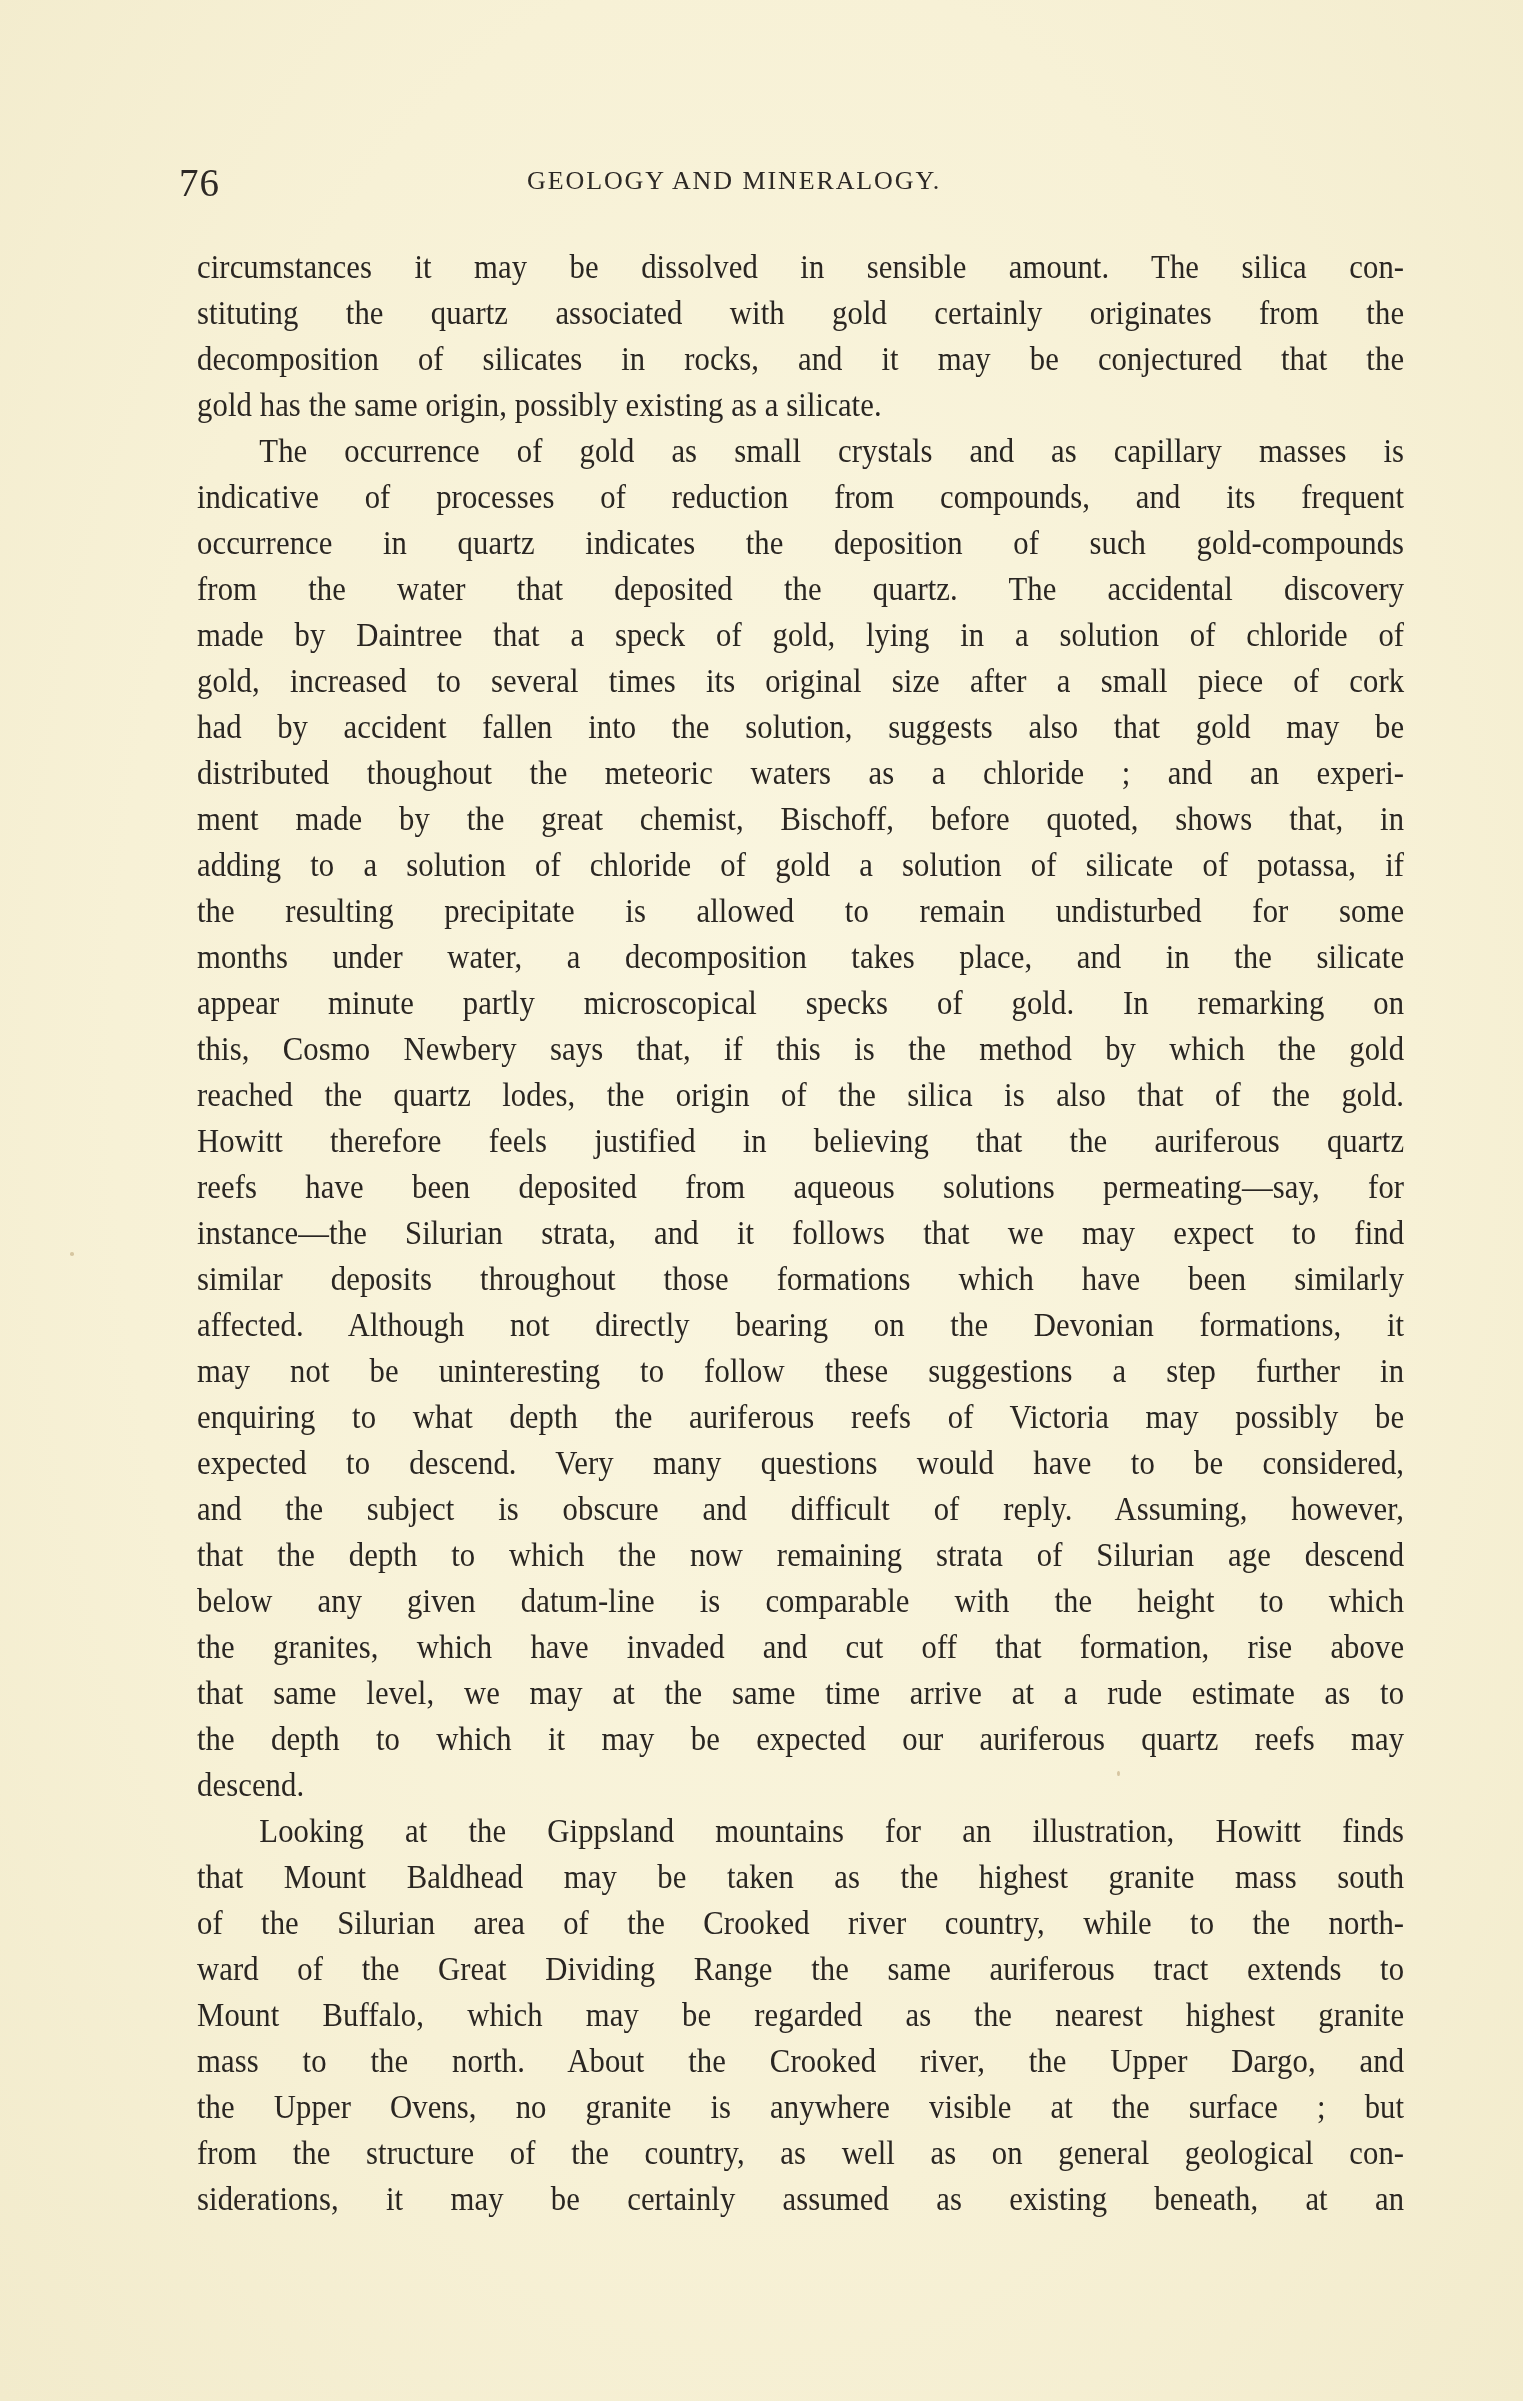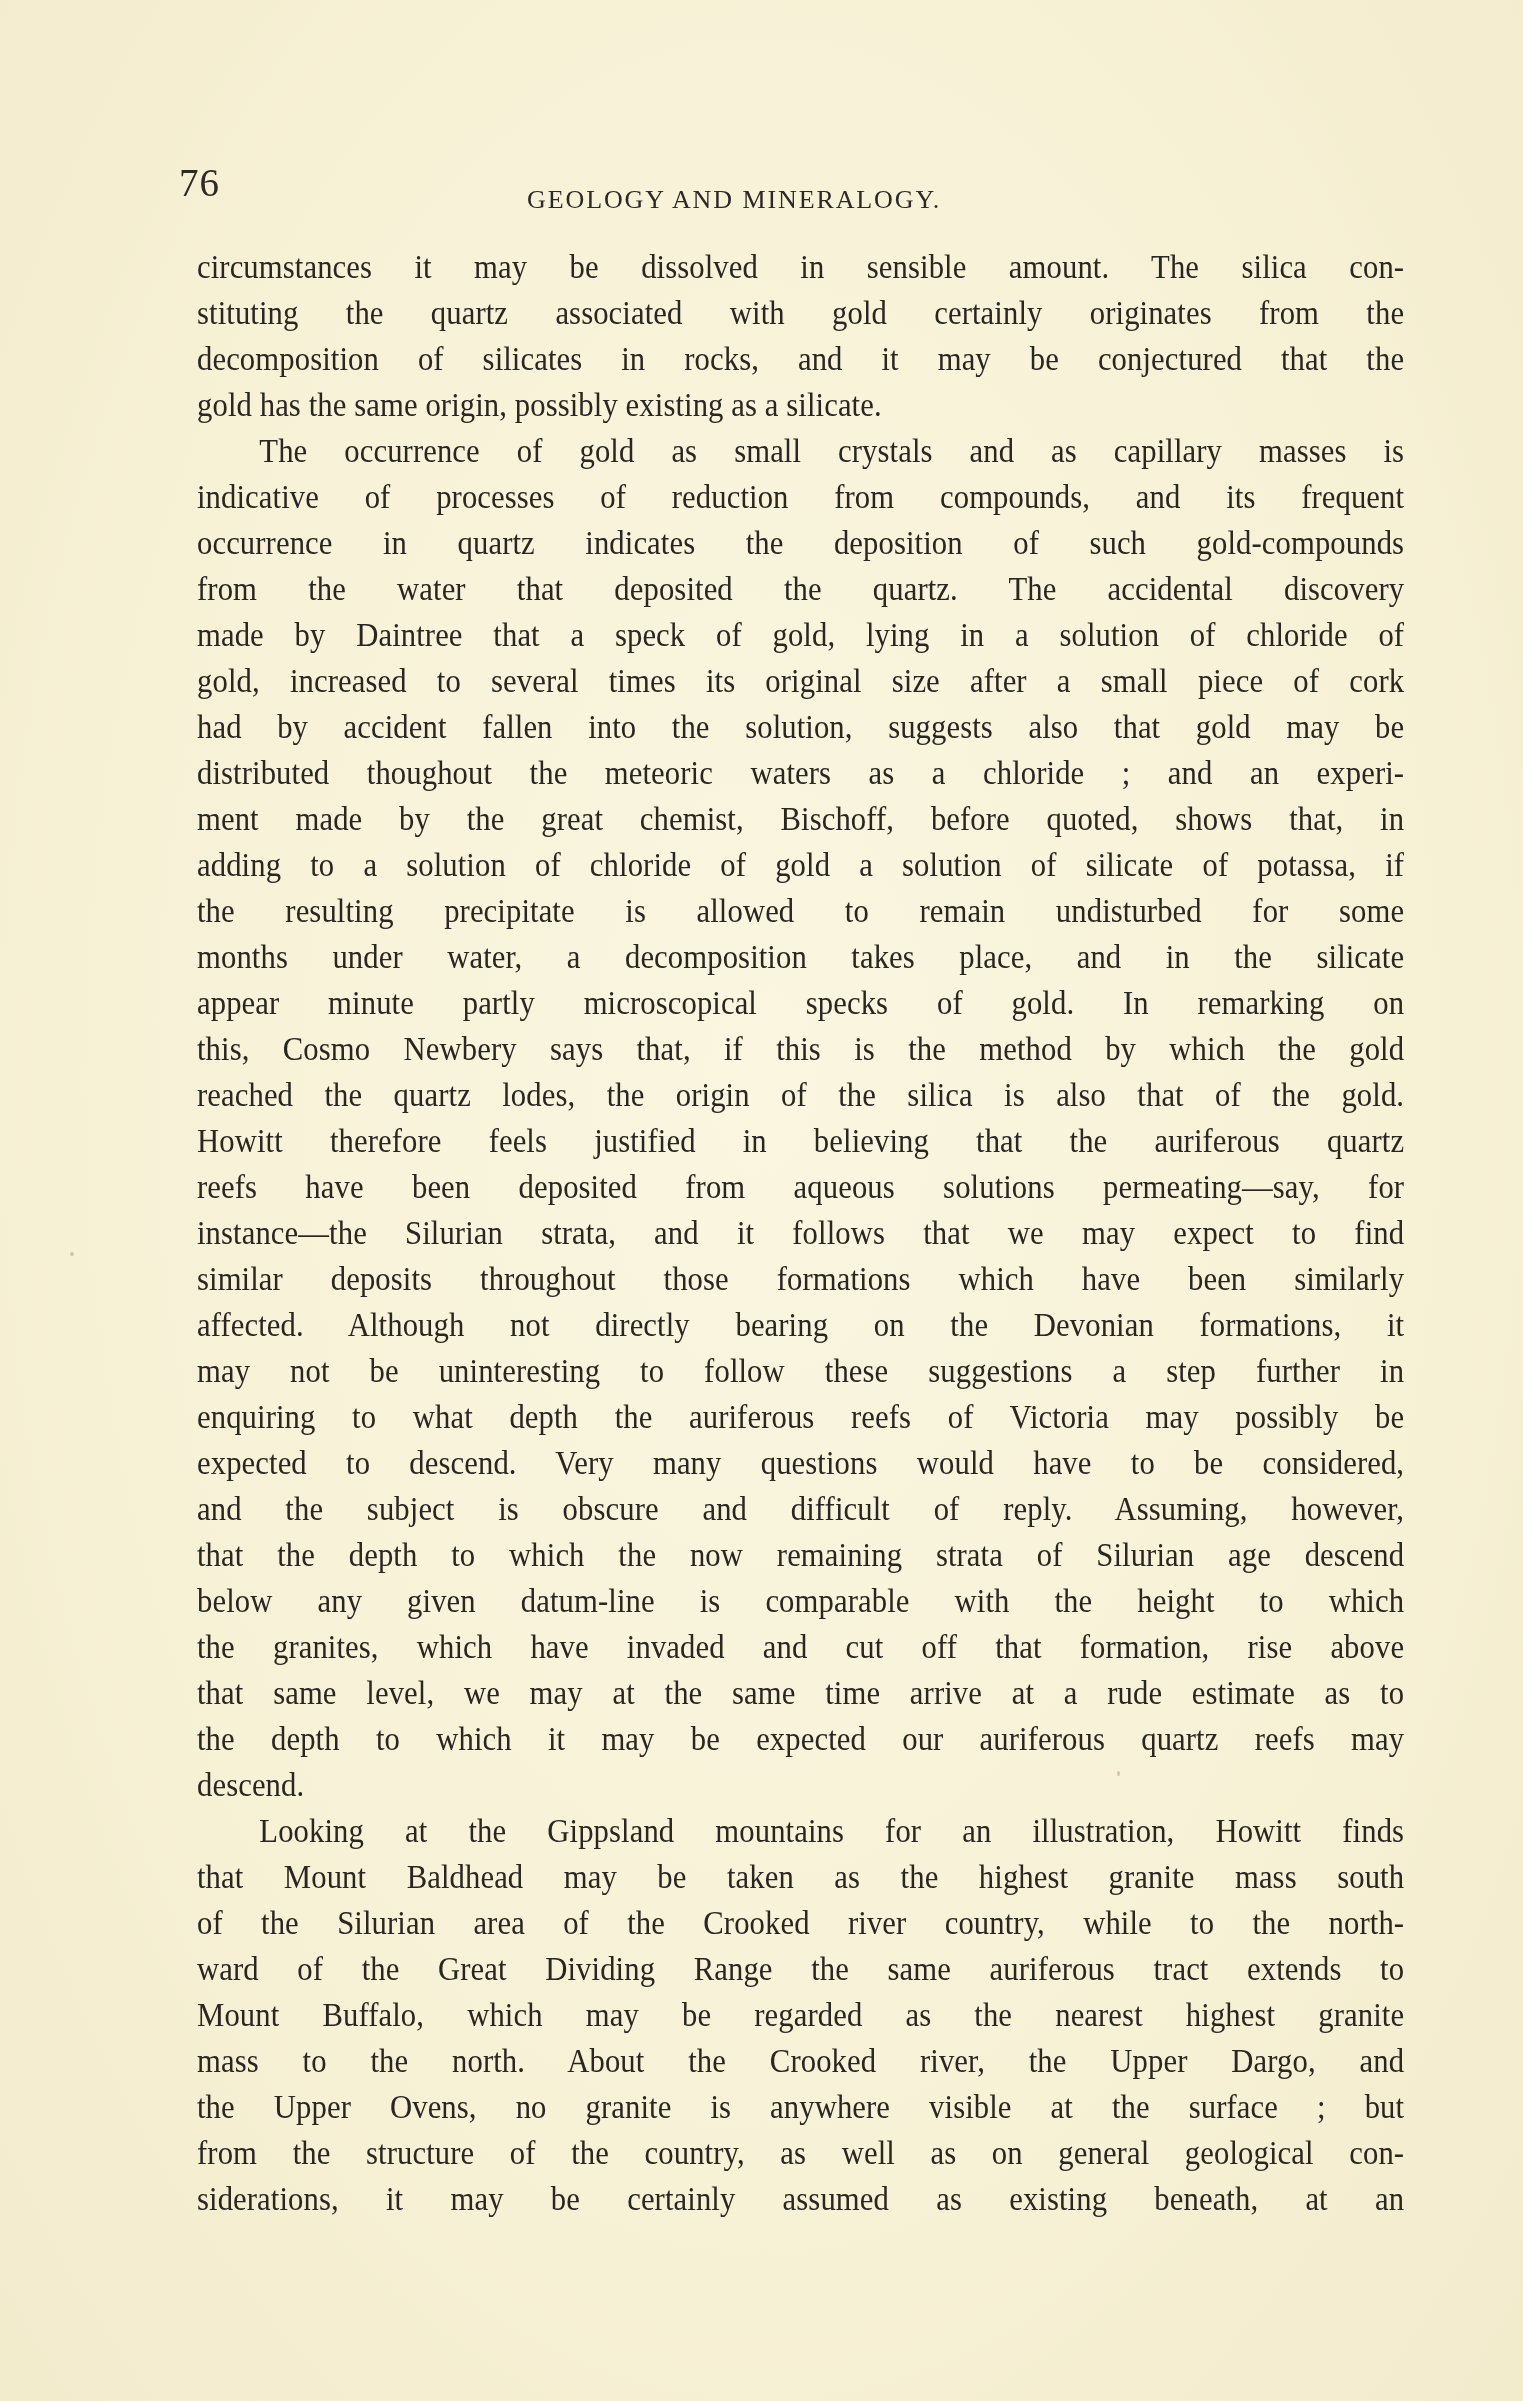--- a/index.html
+++ b/index.html
@@ -33,21 +33,21 @@
     position: absolute;
     left: 0;
     top: 0;
     font-size: 39px;
     color: #2d2925;
     letter-spacing: 0.9px;
   }
   .head-title {
     position: absolute;
     left: 348px;
-    top: 25px;
+    top: 6px;
     font-size: 26px;
     letter-spacing: 1.9px;
     color: #2d2925;
   }
   .body-text {
     position: absolute;
     top: 244px;
     left: 197px;
     width: 1208px;
   }

